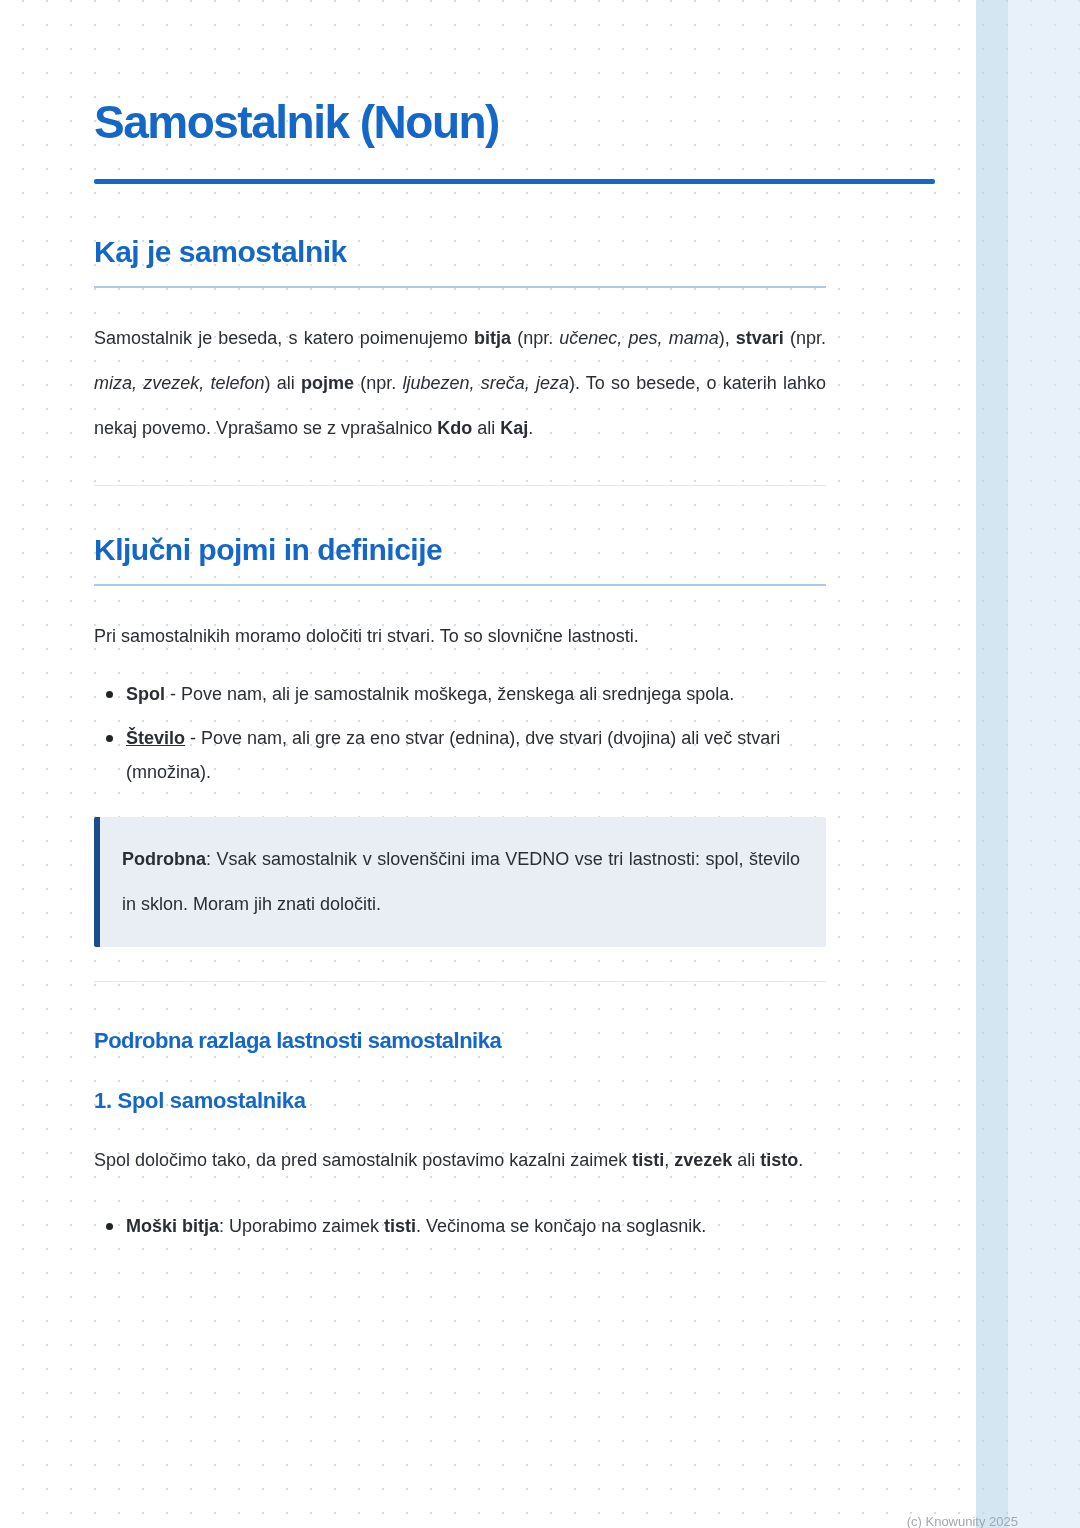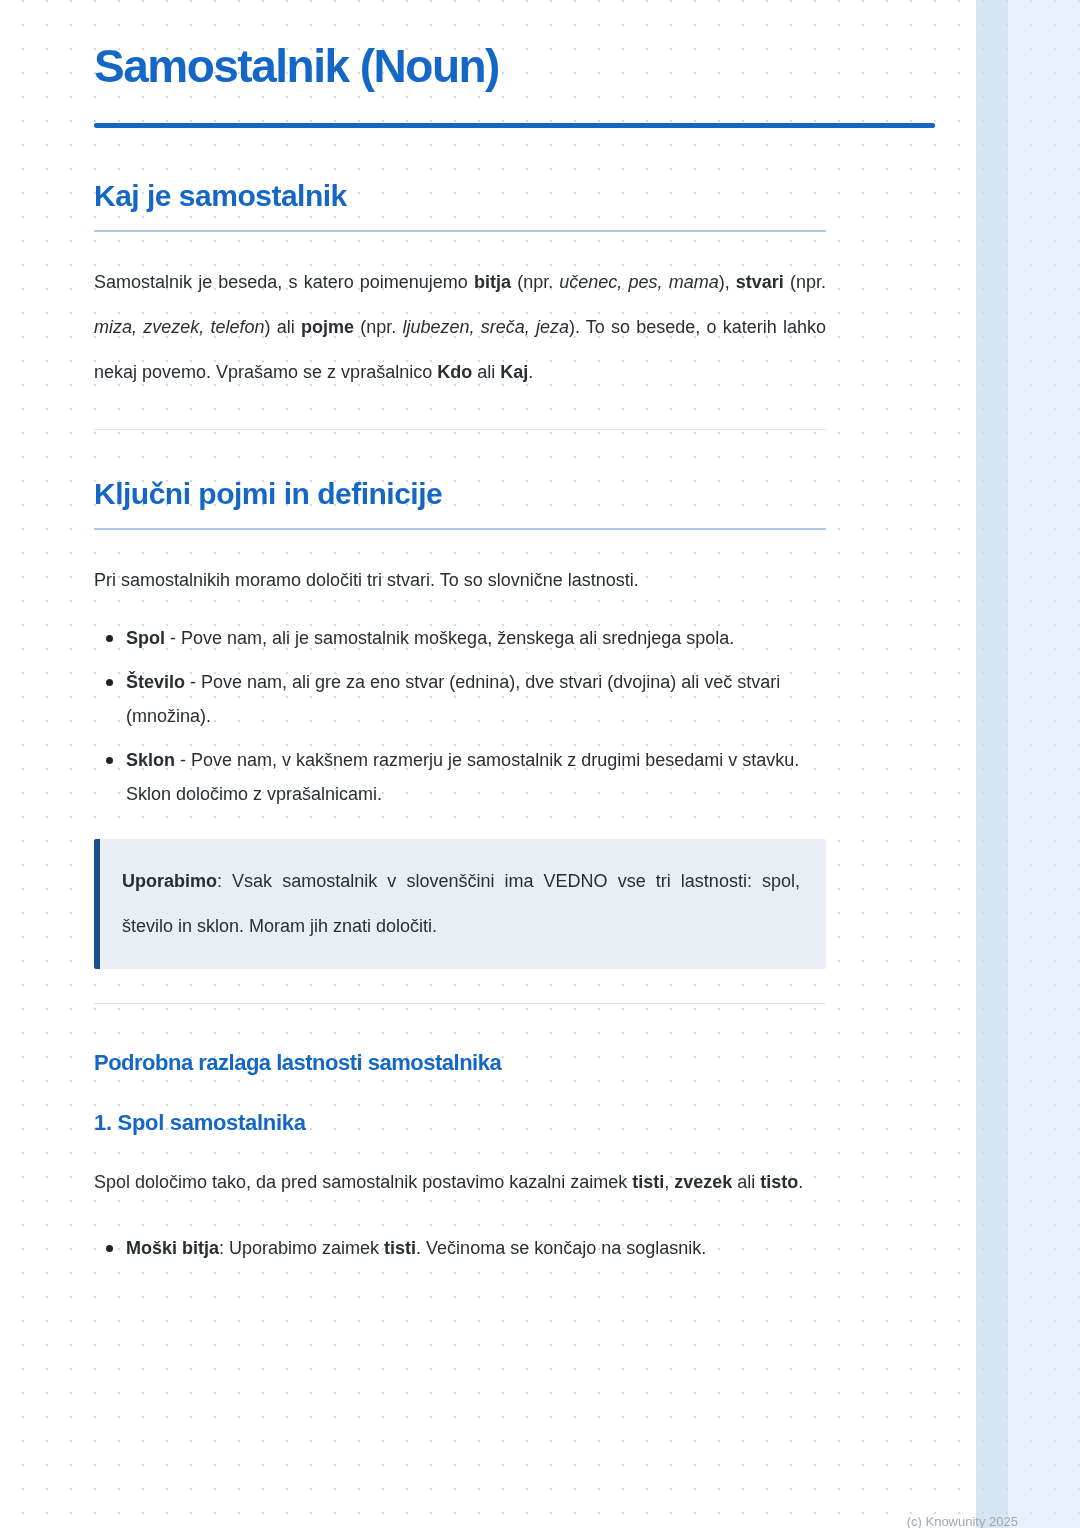--- a/index.html
+++ b/index.html
@@ -20,21 +20,21 @@
     width:1080px;height:1528px;overflow:hidden;position:relative;
     font-family:"Liberation Sans","DejaVu Sans",sans-serif;
     background-color:#ffffff;
     background-image:radial-gradient(var(--dots) 1.4px, transparent 1.6px);
     background-size:24px 24px;
     background-position:11px 13px;
   }
   .strip{position:absolute;top:0;height:100%;pointer-events:none;}
   .strip-inner{left:976px;width:32px;background:rgba(188,214,236,0.62);}
   .strip-outer{left:1008px;width:72px;background:rgba(214,230,244,0.55);}
-  .content{position:absolute;left:94px;top:0;width:841px;padding-top:40px;}
+  .content{position:absolute;left:94px;top:0;width:841px;padding-top:96px;}
   h1{
     font-size:46px;font-weight:700;letter-spacing:-1.5px;
     color:var(--accent);margin:0 0 30px 0;line-height:1.15;
   }
   .title-rule{height:5px;background:var(--accent);width:841px;margin:0 0 50px 0;border-radius:2px;}
   h2{
     font-size:30px;font-weight:700;color:var(--accent);
     margin:0 0 28px 0;line-height:1.2;letter-spacing:-0.5px;
   }
   h2.underlined{width:732px;padding-bottom:16px;border-bottom:2px solid var(--heading-underline);}
@@ -89,25 +89,24 @@
     <p class="just"><span>Samostalnik je beseda, s katero poimenujemo </span><span style="font-weight: 700;">bitja</span><span> (npr. </span><span style="font-style: italic;">učenec, pes, mama</span><span>), </span><span style="font-weight: 700;">stvari</span><span> (npr. </span><span style="font-style: italic;">miza, zvezek, telefon</span><span>) ali </span><span style="font-weight: 700;">pojme</span><span> (npr. </span><span style="font-style: italic;">ljubezen, sreča, jeza</span><span>). To so besede, o katerih lahko nekaj povemo. Vprašamo se z vprašalnico </span><span style="font-weight: 700;">Kdo</span><span> ali </span><span style="font-weight: 700;">Kaj</span><span>.</span></p>
   </section>
 
   <hr class="soft">
 
   <section class="sec2">
     <h2 class="underlined">Ključni pojmi in definicije</h2>
     <p>Pri samostalnikih moramo določiti tri stvari. To so slovnične lastnosti.</p>
     <ul>
       <li><span style="font-weight: 700;">Spol</span><span> - Pove nam, ali je samostalnik moškega, ženskega ali srednjega spola.</span></li>
-      <li><span style="font-weight: 700;">Število</span><span> - Pove nam, ali gre za eno stvar (ednina), dve stvari (dvojina) ali več stvari (množina).</span></li>
-      <li><span style="font-weight: 700;">Sklon</span><span> - Pove nam, v kakšnem razmerju je samostalnik z drugimi besedami v stavku. Sklon določimo z vprašalnicami.</span></li>
+      <li><span style="font-weight: 700; text-decoration: underline;">Število</span><span> - Pove nam, ali gre za eno stvar (ednina), dve stvari (dvojina) ali več stvari (množina).</span></li>
     </ul>
     <div class="callout">
-      <p class="just"><span style="font-weight: 700;">Uporabimo</span><span>: Vsak samostalnik v slovenščini ima VEDNO vse tri lastnosti: spol, število in sklon. Moram jih znati določiti.</span></p>
+      <p class="just"><span style="font-weight: 700;">Podrobna</span><span>: Vsak samostalnik v slovenščini ima VEDNO vse tri lastnosti: spol, število in sklon. Moram jih znati določiti.</span></p>
     </div>
   </section>
 
   <hr class="soft">
 
   <section class="sec3">
     <h2 class="plain">Podrobna razlaga lastnosti samostalnika</h2>
     <h3>1. Spol samostalnika</h3>
     <p class="just"><span>Spol določimo tako, da pred samostalnik postavimo kazalni zaimek </span><span style="font-weight: 700;">tisti</span><span>, </span><span style="font-weight: 700;">zvezek</span><span> ali </span><span style="font-weight: 700;">tisto</span><span>.</span></p>
     <ul class="single">

